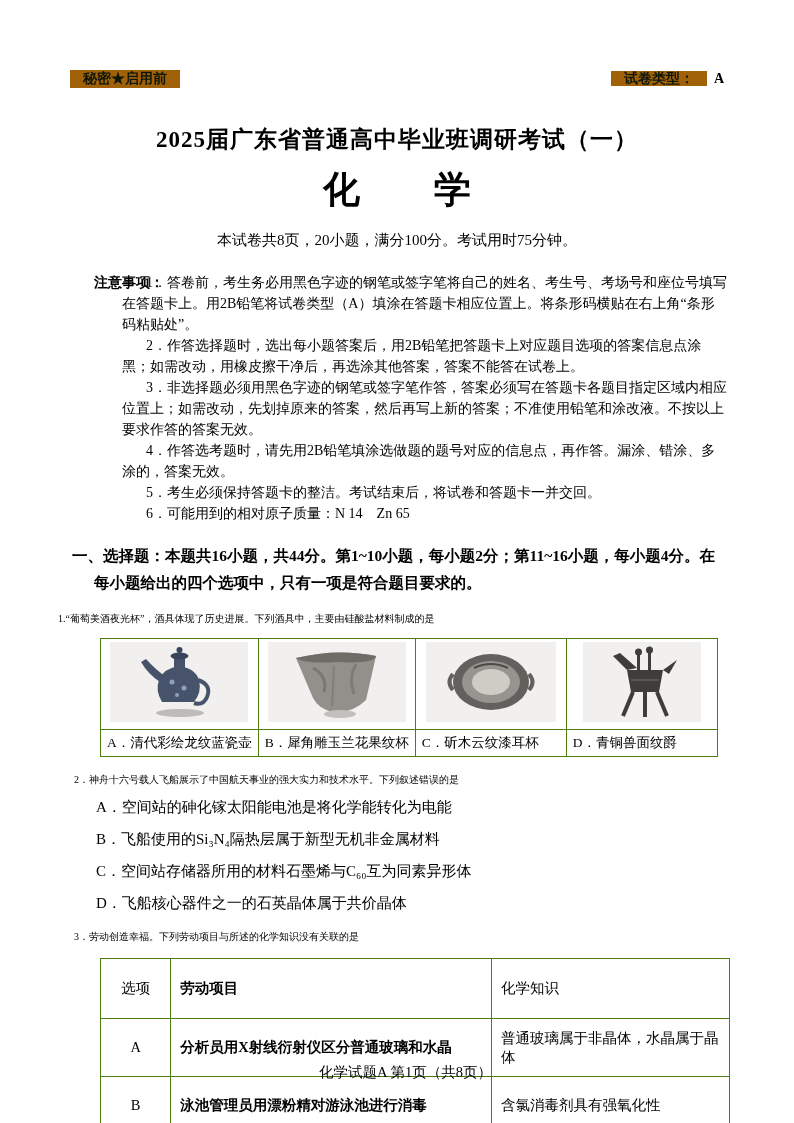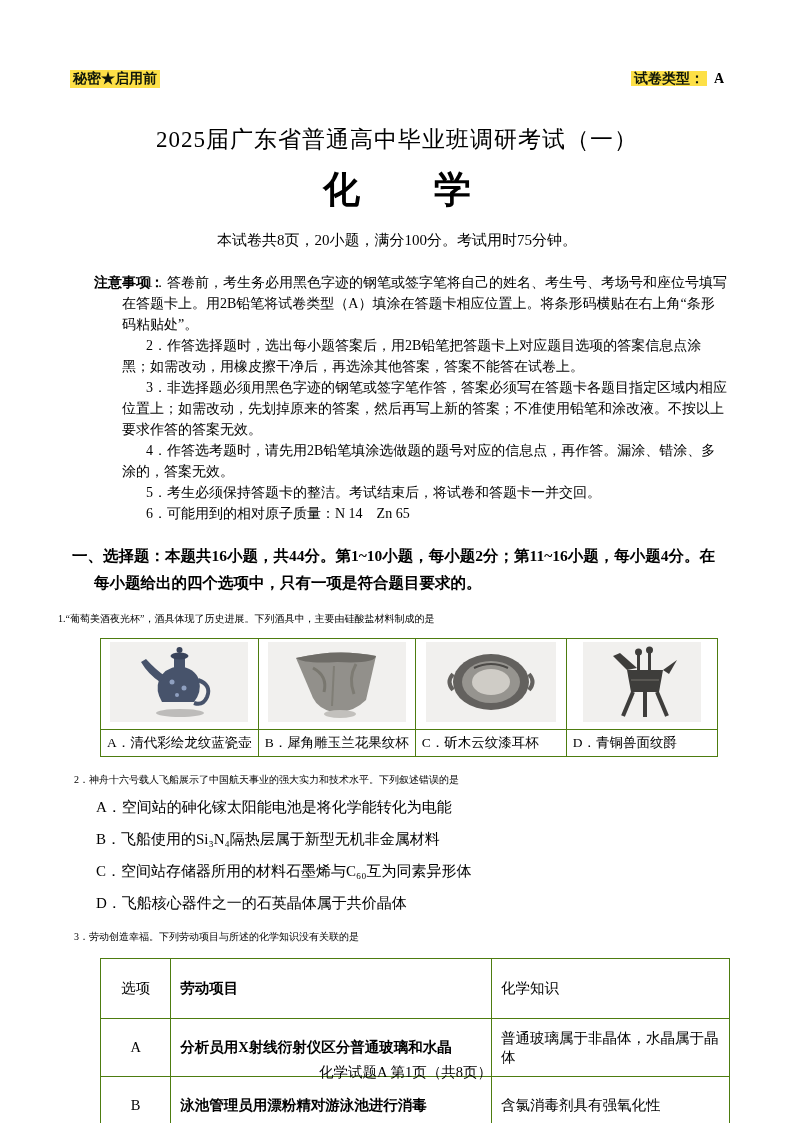--- a/index.html
+++ b/index.html
@@ -3,23 +3,23 @@
 <meta charset="utf-8">
 <style>
   html,body{margin:0;padding:0;background:#888;}
   .page{
     width:794px;height:1123px;margin:0 auto;background:#fff;
     box-sizing:border-box;position:relative;overflow:hidden;
     padding:70px 64px 0 64px;
     font-family:"Liberation Serif","DejaVu Serif",serif;color:#000;
   }
   .top-row{display:flex;justify-content:space-between;align-items:center;font-size:14px;margin:0 6px;}
-  .hl{background:#fde047;color:#10170a;font-weight:bold;padding:0 3px;}
+  .hl{background:#a16207;color:#10170a;font-weight:bold;padding:0 13px;}
   .paper-type-value{font-weight:bold;margin-left:7px;}
-  h1.title{font-size:23px;text-align:center;margin:36px 0 0;font-weight:normal;letter-spacing:1px;}
+  h1.title{font-size:23px;text-align:center;margin:36px 0 0;font-weight:bold;letter-spacing:1px;}
   h2.subject{font-size:37px;text-align:center;margin:10px 0 0;font-weight:bold;}
   .info{font-size:15px;text-align:center;margin:16px 0 0;}
   .notes{position:relative;margin:22px 2px 0 58px;font-size:14px;line-height:1.5;}
   .notes-label{font-weight:bold;position:absolute;left:-52px;top:0;}
   .note{margin:0;text-indent:24px;}
   .section-heading{margin:18px 0 0 8px;padding-left:22px;text-indent:-22px;font-size:15.5px;font-weight:bold;line-height:1.75;}
   .question{font-size:10px;margin:15px 0 0 -6px;line-height:1.5;}
   .question.qnum{margin-left:10px;}
   .option{font-size:15px;margin:10px 0 0 32px;line-height:1.45;}
   table{border-collapse:collapse;}

